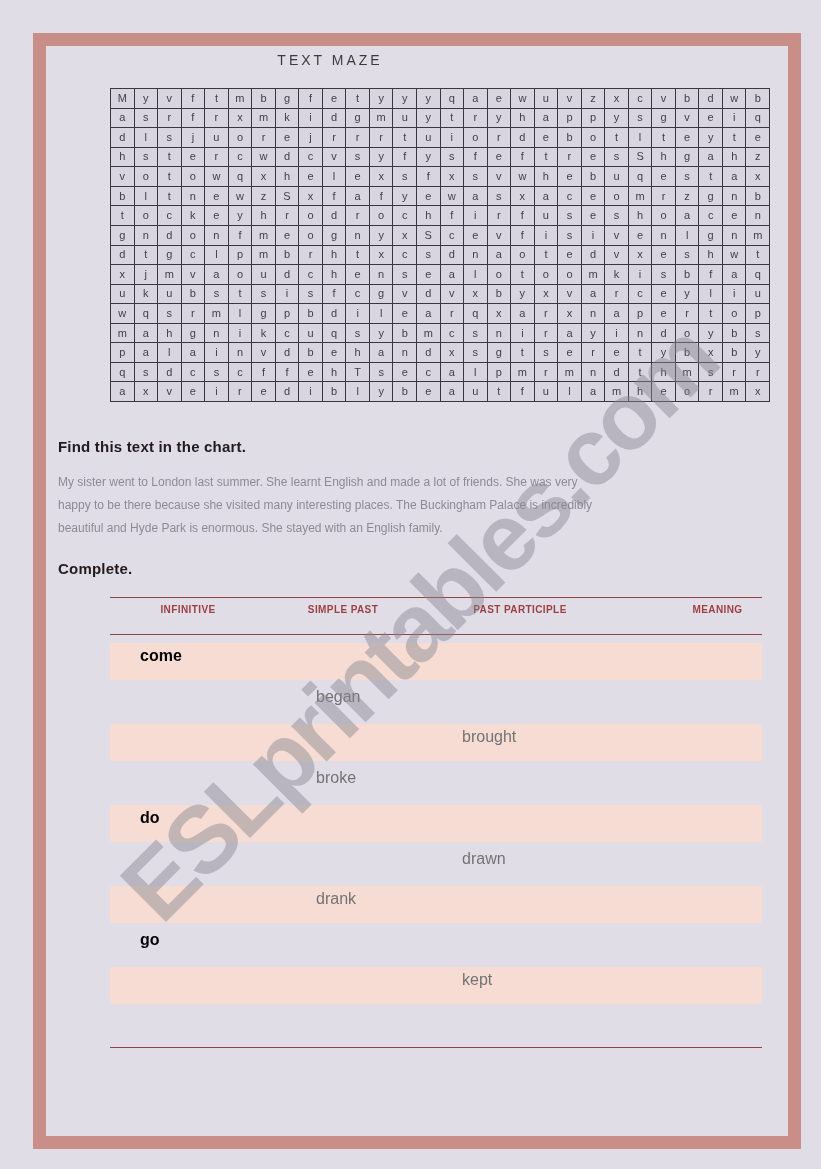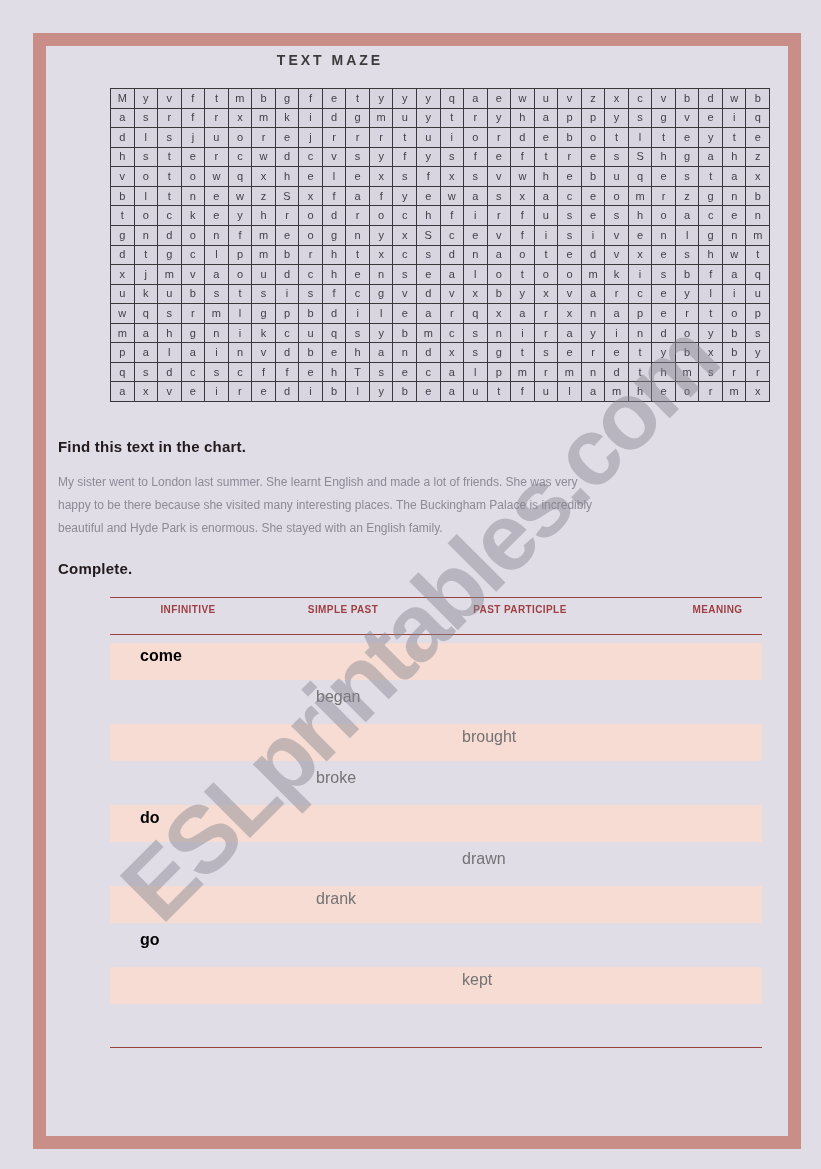--- a/index.html
+++ b/index.html
@@ -7,21 +7,21 @@
     width:821px;height:1169px;position:relative;overflow:hidden;
     background:#e1dde7;
     font-family:"Liberation Sans",sans-serif;
   }
   .frame{
     position:absolute;left:33px;top:33px;width:742px;height:1090px;
     border:13px solid #c88e87;
   }
   .title{
     position:absolute;left:0;top:52px;width:660px;text-align:center;
-    font-size:14px;letter-spacing:3px;color:#3b3b3b;font-weight:700;
+    font-size:14px;letter-spacing:3px;color:#3b3b3b;font-weight:400;
   }
   .maze{
     position:absolute;left:110px;top:88px;width:659px;height:313px;
     display:grid;grid-template-columns:repeat(28,1fr);grid-template-rows:repeat(16,1fr);
     border-left:1px solid #39393d;border-top:1px solid #39393d;
     background:#d8d4e0;
   }
   .cell{
     border-right:1px solid #39393d;border-bottom:1px solid #39393d;
     display:flex;align-items:center;justify-content:center;

